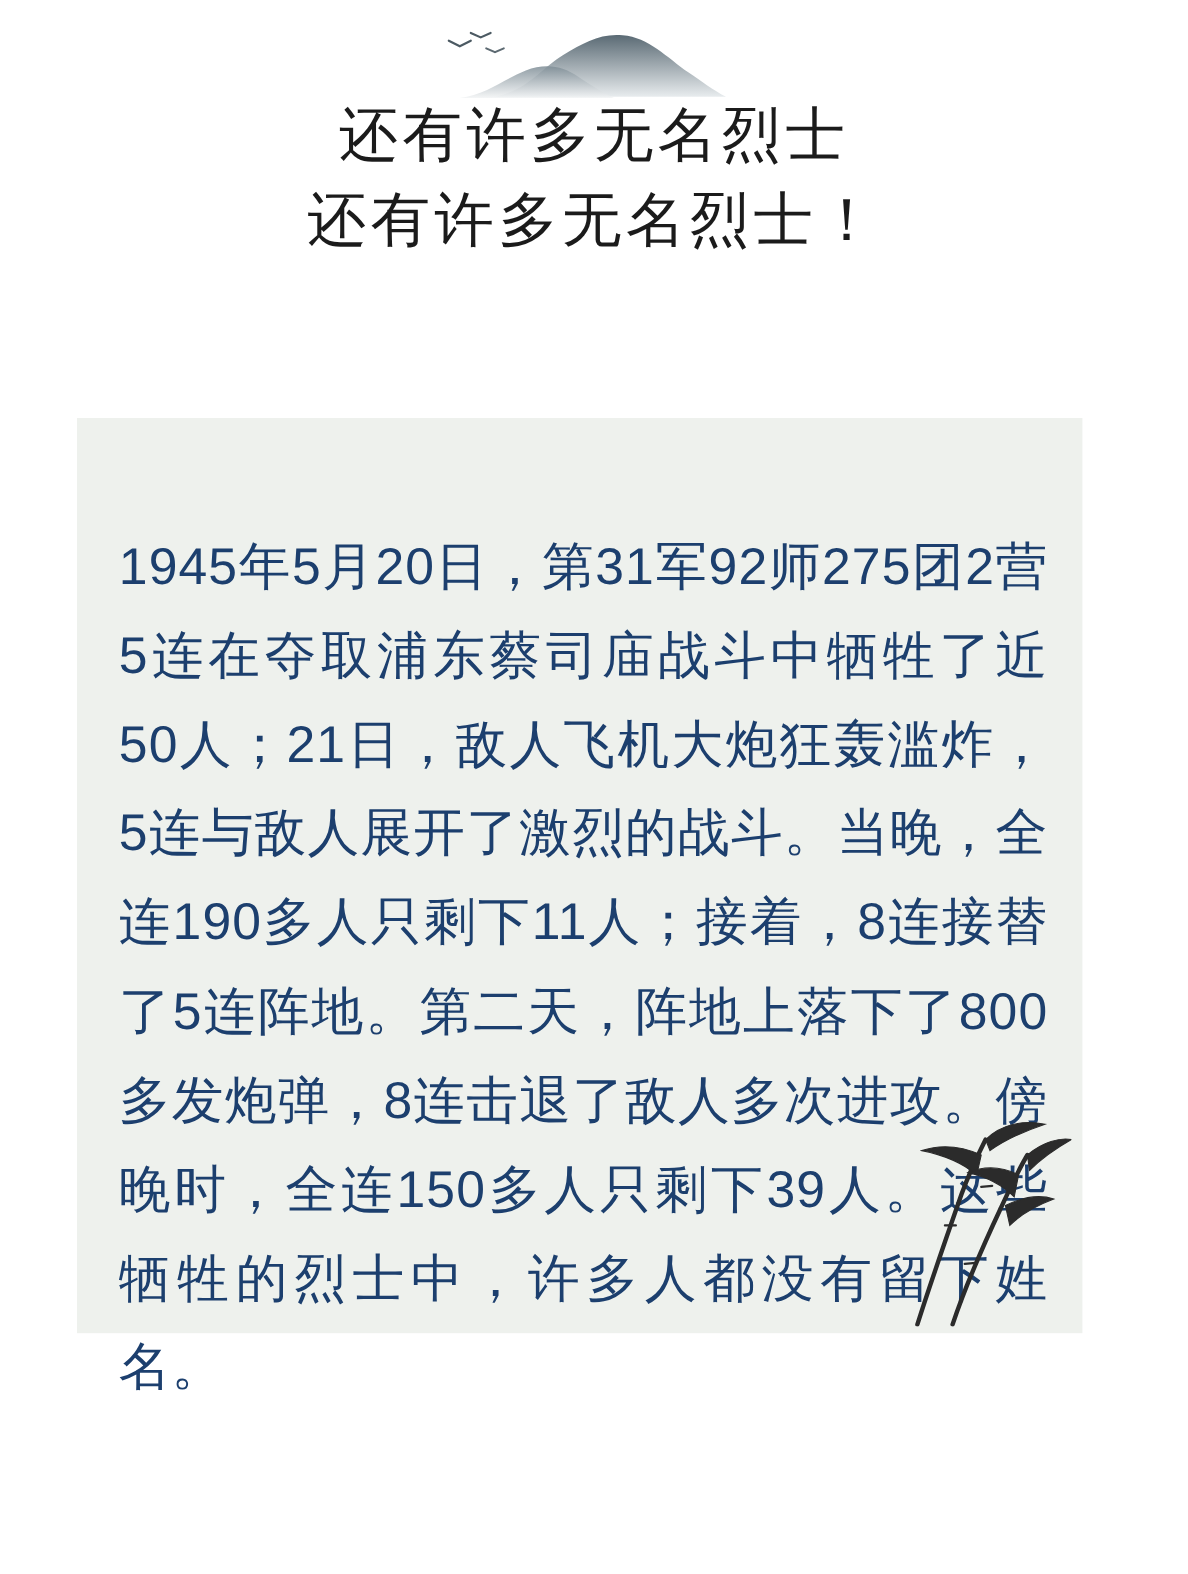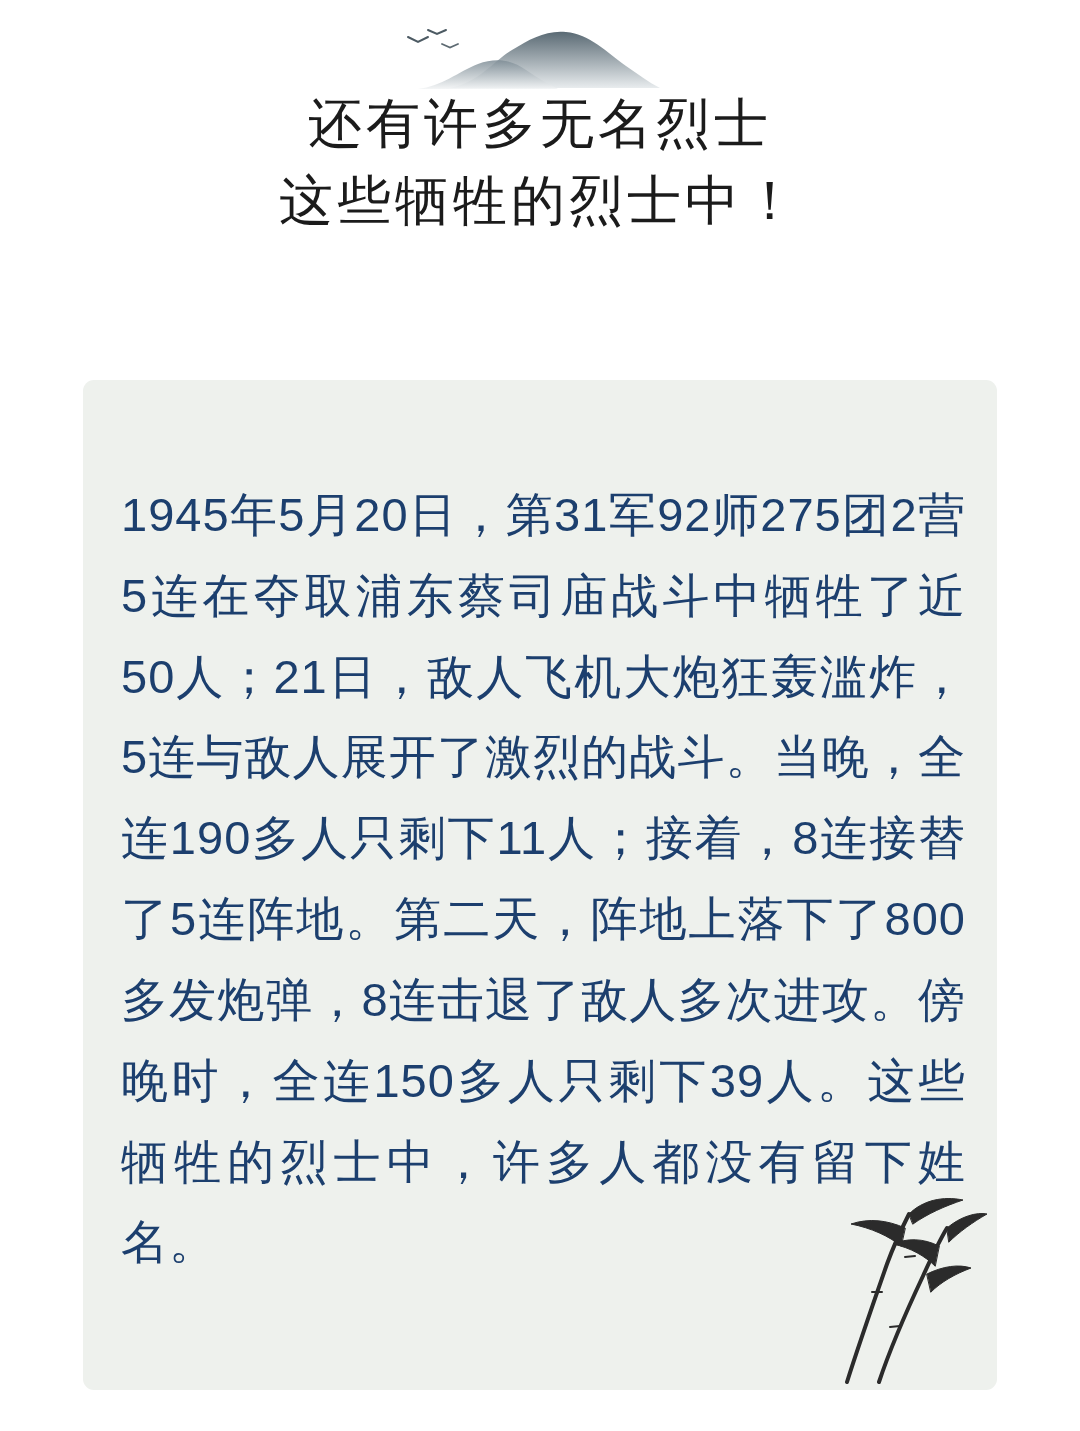--- a/index.html
+++ b/index.html
@@ -40,26 +40,25 @@
     font-weight: 400;
     color: #1b1b1b;
     letter-spacing: 4px;
     line-height: 1.42;
     font-family: "Liberation Sans", "DejaVu Sans", sans-serif;
   }
 
   
   .card {
     position: absolute;
-    left: 83px;
+    left: 70px;
     top: 380px;
     width: 914px;
-    height: 1010px;
+    height: 832px;
     background: #eef1ed;
-    border-radius: 11px;
   }
   .card-text {
     position: absolute;
     left: 38px;
     top: 95px;
     width: 845px;
     font-size: 47px;
     line-height: 1.72;
     color: #1c3f6e;
     letter-spacing: 1px;
@@ -94,21 +93,21 @@
     </defs>
     <path d="M70 66 C100 60 112 40 132 28 C150 17 166 8 186 10 C210 12 226 30 246 44 C258 52 268 60 280 66 Z" fill="url(#mg)"></path>
     <path d="M38 67 C62 64 78 50 98 42 C116 35 132 38 146 48 C158 56 168 62 178 67 Z" fill="url(#mg2)" opacity="0.85"></path>
     <path d="M28 15 l10 5 l10 -5" stroke="#4c5a63" stroke-width="2" fill="none" stroke-linecap="round"></path>
     <path d="M48 8 l9 4 l9 -4" stroke="#4c5a63" stroke-width="2" fill="none" stroke-linecap="round"></path>
     <path d="M62 22 l8 3.5 l8 -3.5" stroke="#5d6a72" stroke-width="1.8" fill="none" stroke-linecap="round"></path>
   </svg>
 
   <div class="title-block">
     <div class="title-line">还有许多无名烈士</div>
-    <div class="title-line">这些牺牲的烈士中！</div>
+    <div class="title-line">还有许多无名烈士！</div>
   </div>
 </div>
 
 <div class="card">
   <div class="card-text">1945年5月20日，第31军92师275团2营5连在夺取浦东蔡司庙战斗中牺牲了近50人；21日，敌人飞机大炮狂轰滥炸，5连与敌人展开了激烈的战斗。当晚，全连190多人只剩下11人；接着，8连接替了5连阵地。第二天，阵地上落下了800多发炮弹，8连击退了敌人多次进攻。傍晚时，全连150多人只剩下39人。这些牺牲的烈士中，许多人都没有留下姓名。</div>
 
   <svg class="bamboo-deco" viewBox="0 0 200 190">
     <g stroke="#2b2b2b" fill="none" stroke-linecap="round">
       <path d="M60 188 C72 150 86 110 100 70 C108 48 116 32 122 20" stroke-width="4"></path>
       <path d="M92 188 C104 152 120 116 136 82 C146 60 154 44 160 34" stroke-width="4"></path>

